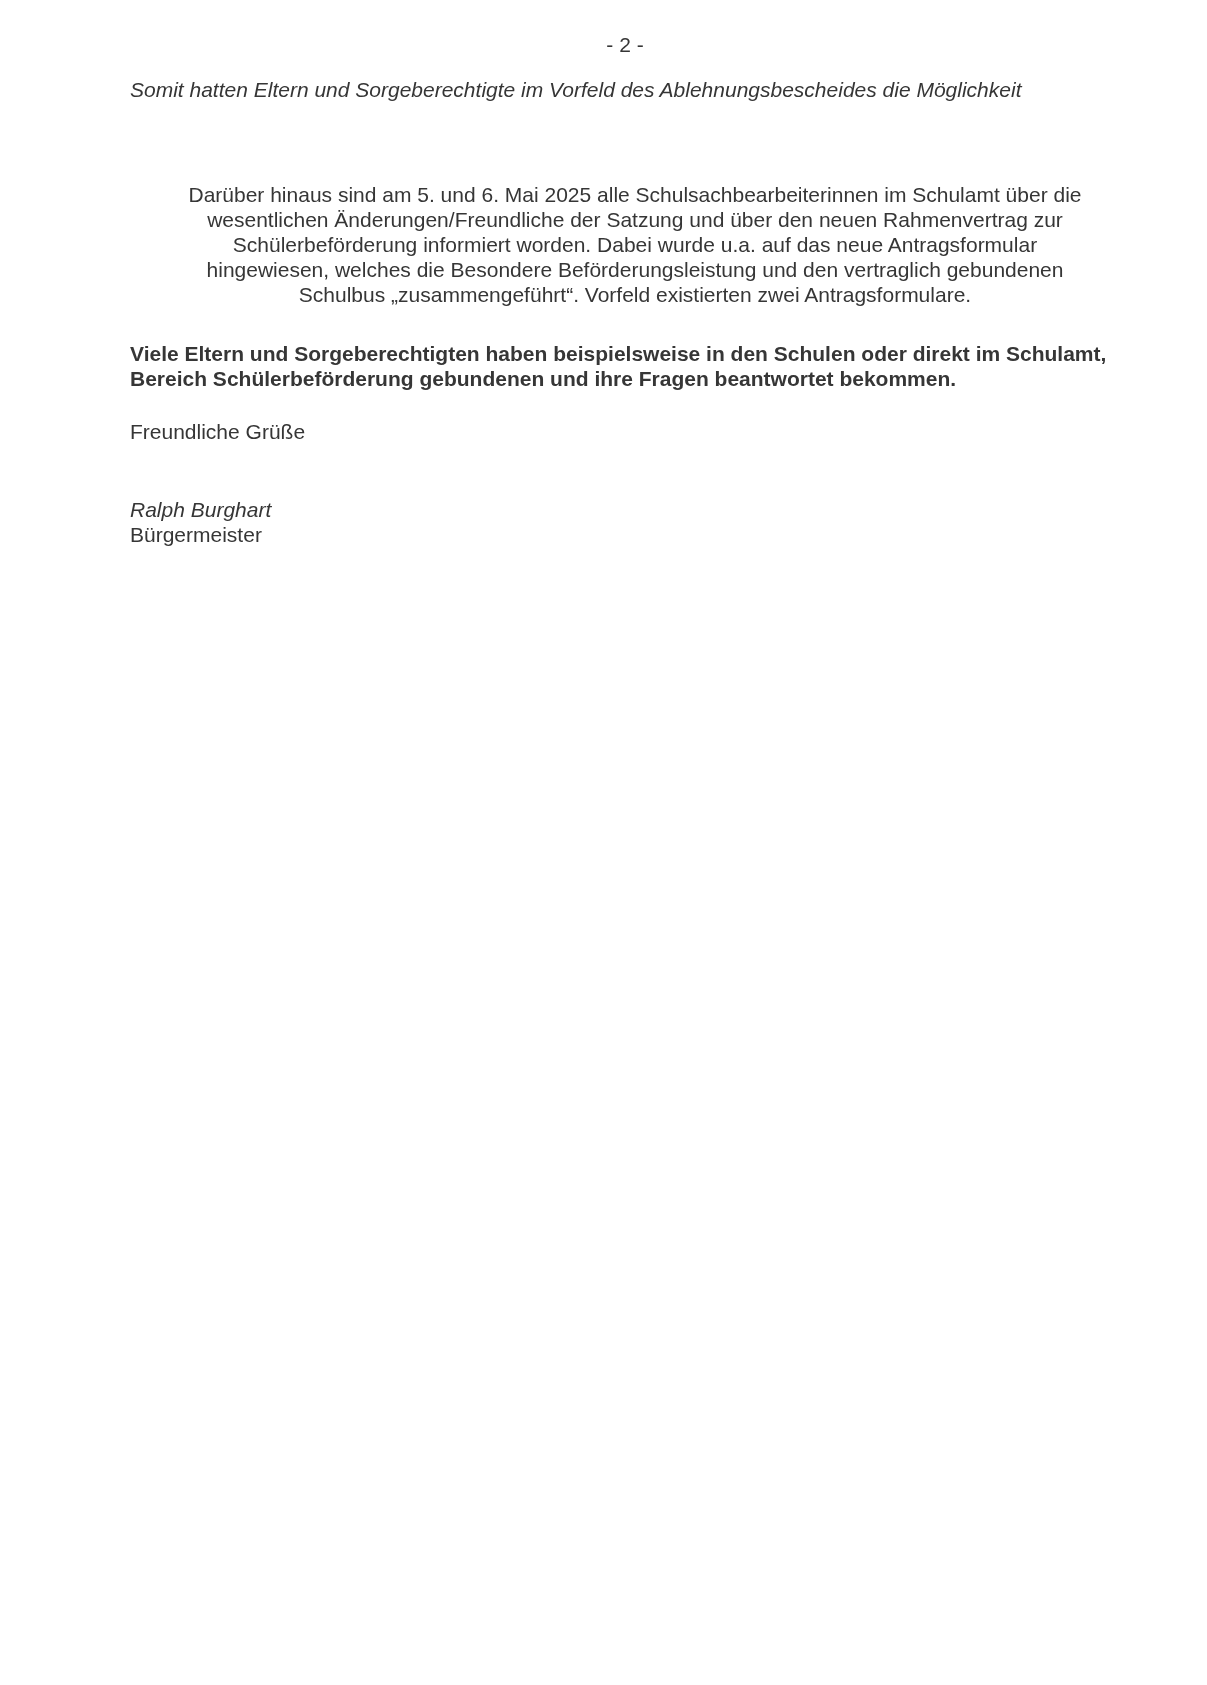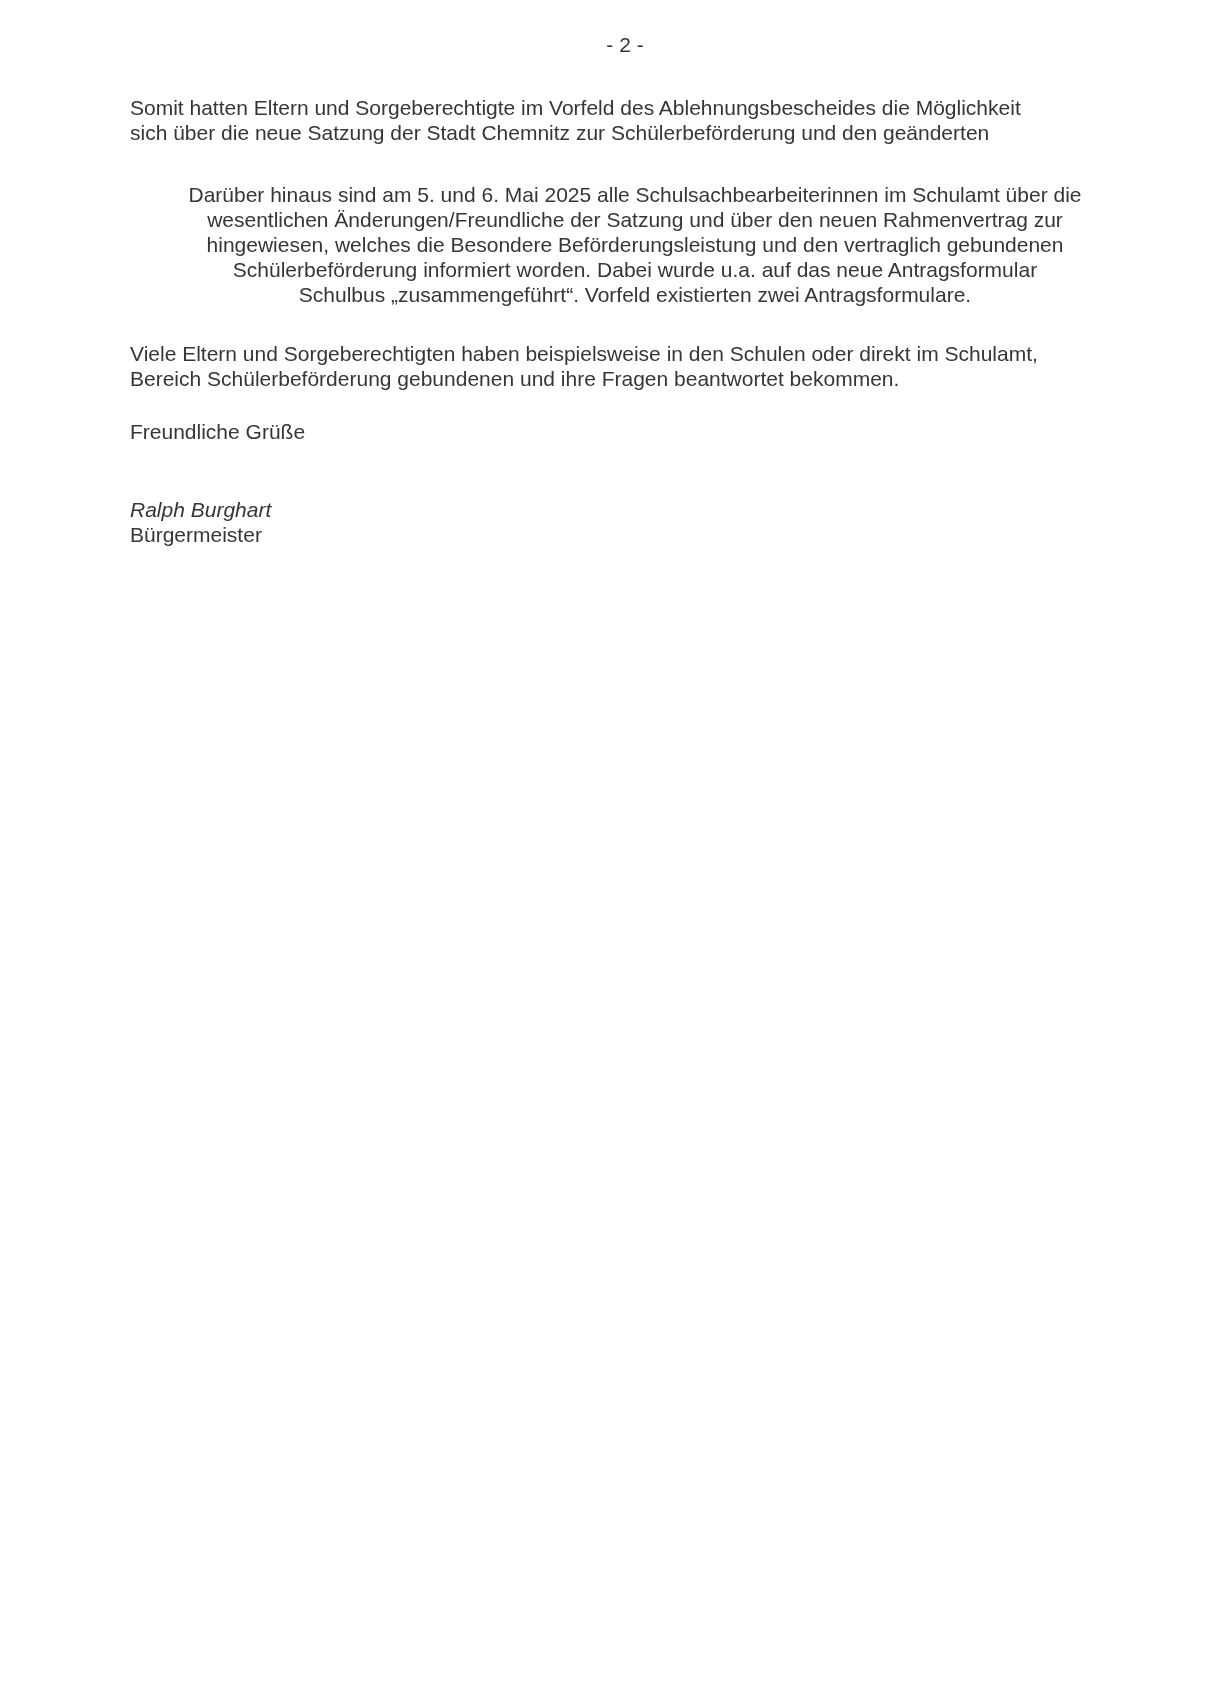--- a/index.html
+++ b/index.html
@@ -24,44 +24,43 @@
     left: 130px;
     width: 990px;
     text-align: center;
   }
   .block {
     position: absolute;
     left: 130px;
     width: 1010px;
     white-space: nowrap;
   }
-  .para-1 { top: 95px; }
+  .para-1 { top: 77px; font-style: italic; }
   .para-2 { top: 182px; text-align: center; }
-  .para-3 { top: 341px; }
+  .para-3 { top: 341px; font-weight: bold; }
   .closing { top: 419px; }
   .signature { top: 497px; }
   .sig-name { font-style: italic; }
 </style>
 </head>
 <body>
 
 <div class="page">
 
   <div class="page-number">- 2 -</div>
 
   <div class="block para-1">
     <div class="line">Somit hatten Eltern und Sorgeberechtigte im Vorfeld des Ablehnungsbescheides die Möglichkeit</div>
-    <div class="line">sich über die neue Satzung der Stadt Chemnitz zur Schülerbeförderung und den geänderten</div>
   </div>
 
   <div class="block para-2">
     <div class="line">Darüber hinaus sind am 5. und 6. Mai 2025 alle Schulsachbearbeiterinnen im Schulamt über die</div>
     <div class="line">wesentlichen Änderungen/Freundliche der Satzung und über den neuen Rahmenvertrag zur</div>
+    <div class="line">Schülerbeförderung informiert worden. Dabei wurde u.a. auf das neue Antragsformular</div>
     <div class="line">hingewiesen, welches die Besondere Beförderungsleistung und den vertraglich gebundenen</div>
-    <div class="line">Schülerbeförderung informiert worden. Dabei wurde u.a. auf das neue Antragsformular</div>
     <div class="line">Schulbus „zusammengeführt“. Vorfeld existierten zwei Antragsformulare.</div>
   </div>
 
   <div class="block para-3">
     <div class="line">Viele Eltern und Sorgeberechtigten haben beispielsweise in den Schulen oder direkt im Schulamt,</div>
     <div class="line">Bereich Schülerbeförderung gebundenen und ihre Fragen beantwortet bekommen.</div>
   </div>
 
   <div class="block signature">
     <div class="sig-name">Ralph Burghart</div>

